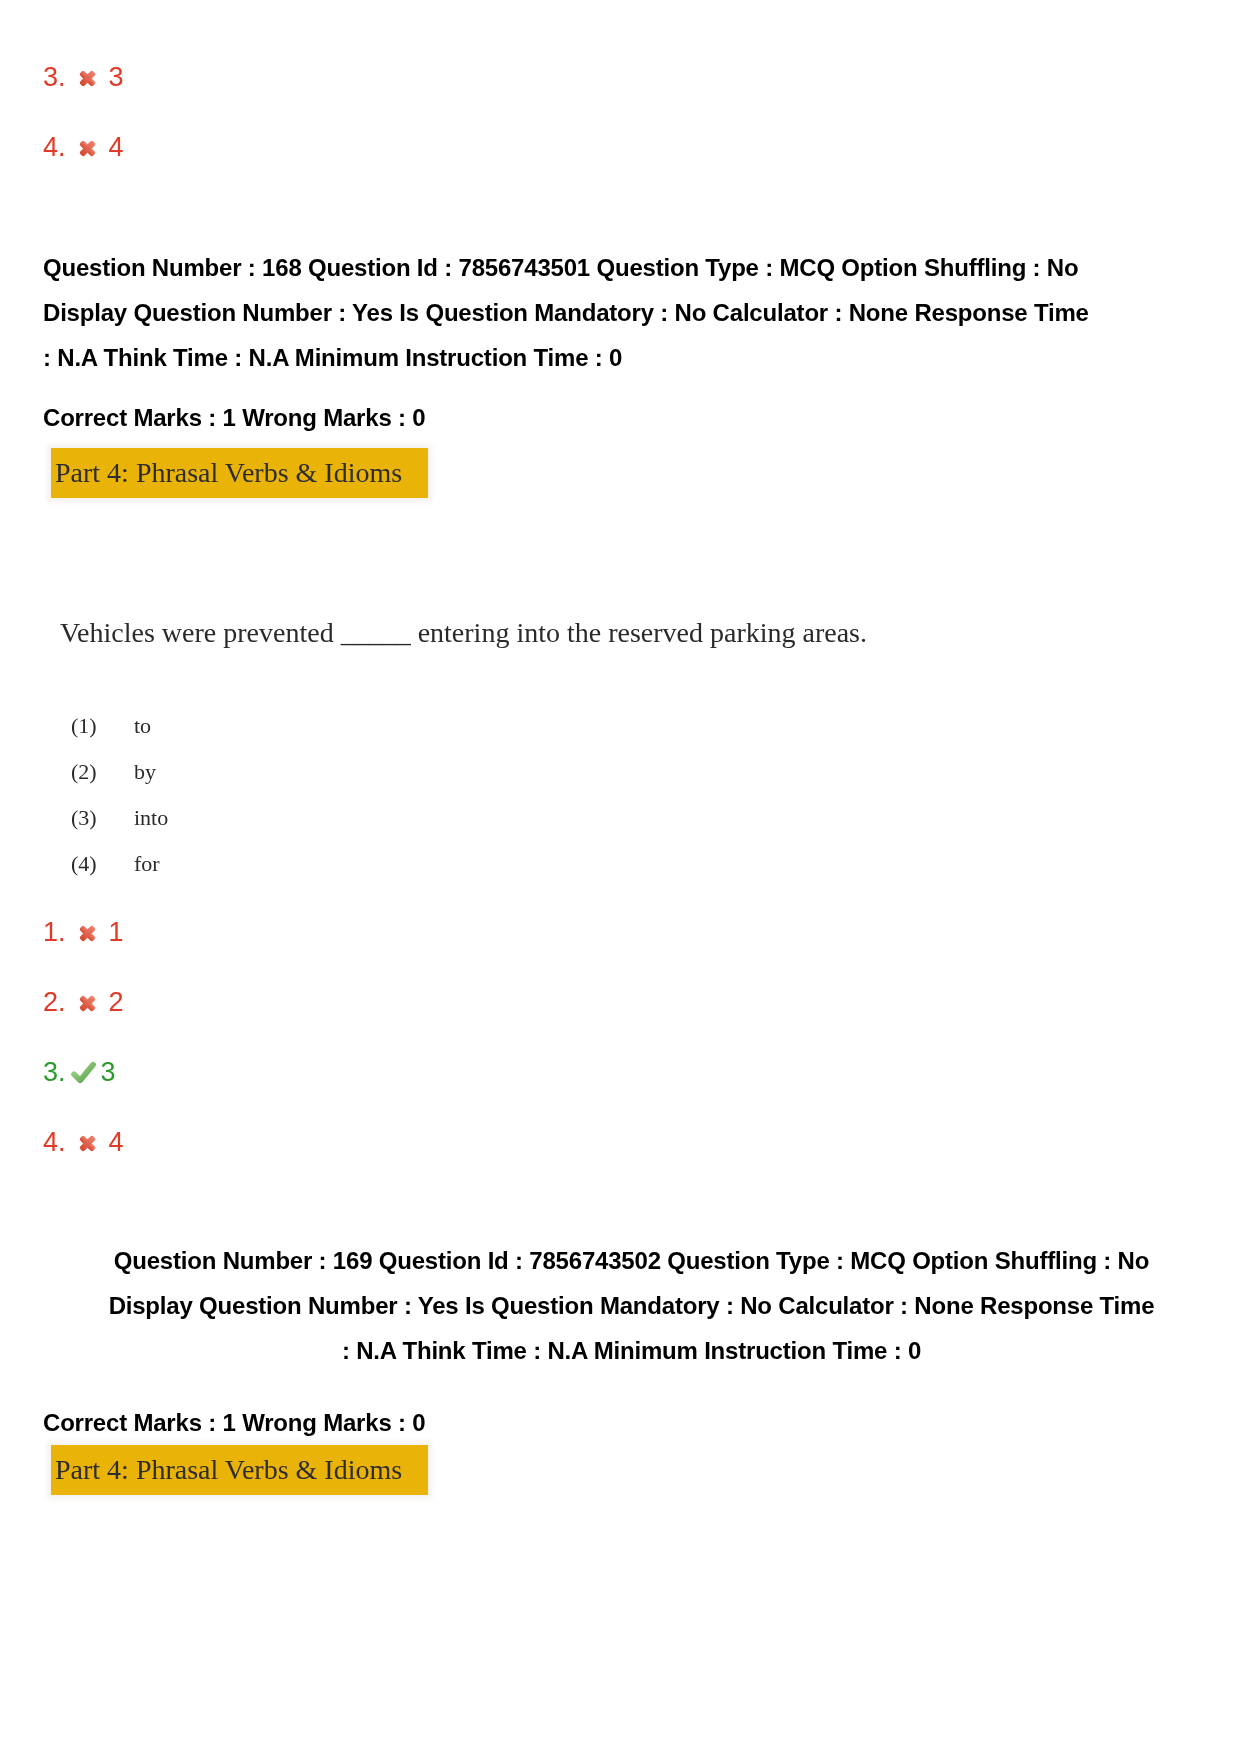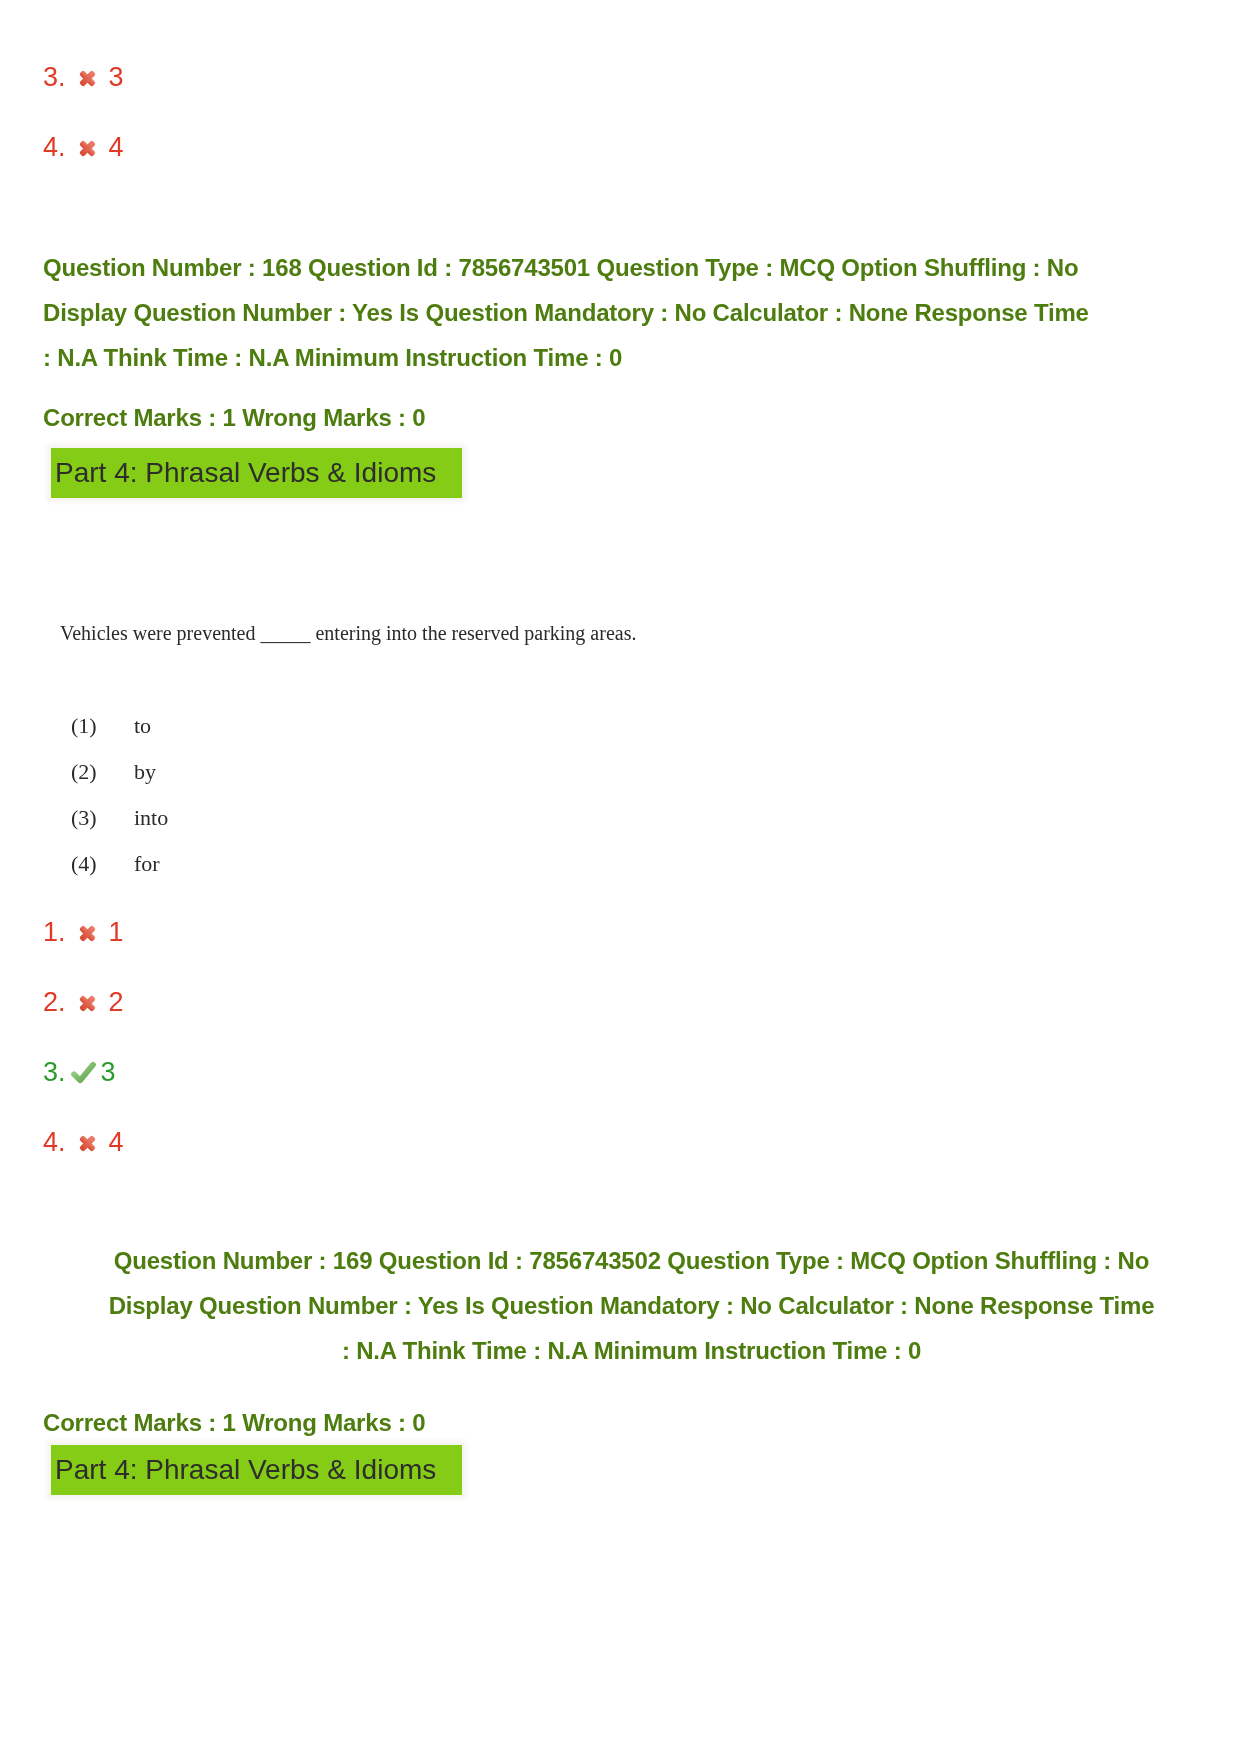--- a/index.html
+++ b/index.html
@@ -17,21 +17,21 @@
     padding-left: 43px;
     padding-right: 20px;
     background: #ffffff;
   }
 
   
   .meta-line, .marks-line, .options-label {
     font-family: "Liberation Sans", sans-serif;
     font-size: 24px;
     font-weight: 700;
-    color: #4d7c0f;
+    color: #000000;
     line-height: 45px;
     letter-spacing: -0.2px;
     white-space: nowrap;
   }
 
   
   .ans-row {
     display: flex;
     align-items: center;
     height: 34px;
@@ -43,34 +43,34 @@
   .ans-row.wrong .num, .ans-row.wrong .val { color: #e13a27; }
   .ans-row.correct .num, .ans-row.correct .val { color: #2c9a2c; }
   .ans-row.correct .num { margin-right: 4px; }
   .ans-row.correct .val { margin-left: 4px; }
   .icon-x { width: 21px; height: 21px; flex: 0 0 auto; margin-top: 2px; }
   .icon-check { width: 27px; height: 27px; flex: 0 0 auto; margin-top: 1px; }
 
   
   .part-title-img {
     display: inline-block;
-    background: #84cc16;
+    background: #eab308;
     box-shadow: 0 0 6px 4px #f5f3ef;
     margin-left: 8px;
     padding: 6px 26px 6px 4px;
-    font-family: Liberation Sans, sans-serif;
+    font-family: Liberation Serif, serif;
     font-size: 28px;
     line-height: 38px;
     color: #2e2d2b;
     white-space: nowrap;
   }
   .question-img {
     margin-left: 17px;
     font-family: "Liberation Serif", serif;
-    font-size: 20px;
+    font-size: 28px;
     line-height: 30px;
     color: #2b2a28;
     white-space: nowrap;
   }
   .choices { margin-left: 28px; }
   .choice-row {
     font-family: "Liberation Serif", serif;
     font-size: 22px;
     line-height: 46px;
     color: #2b2a28;

